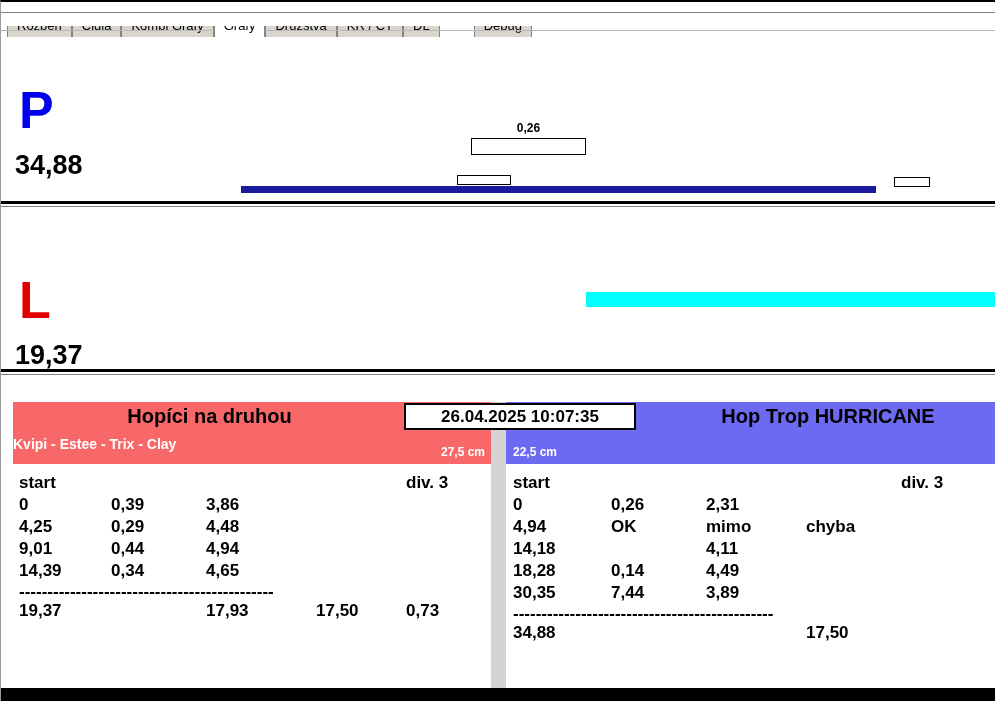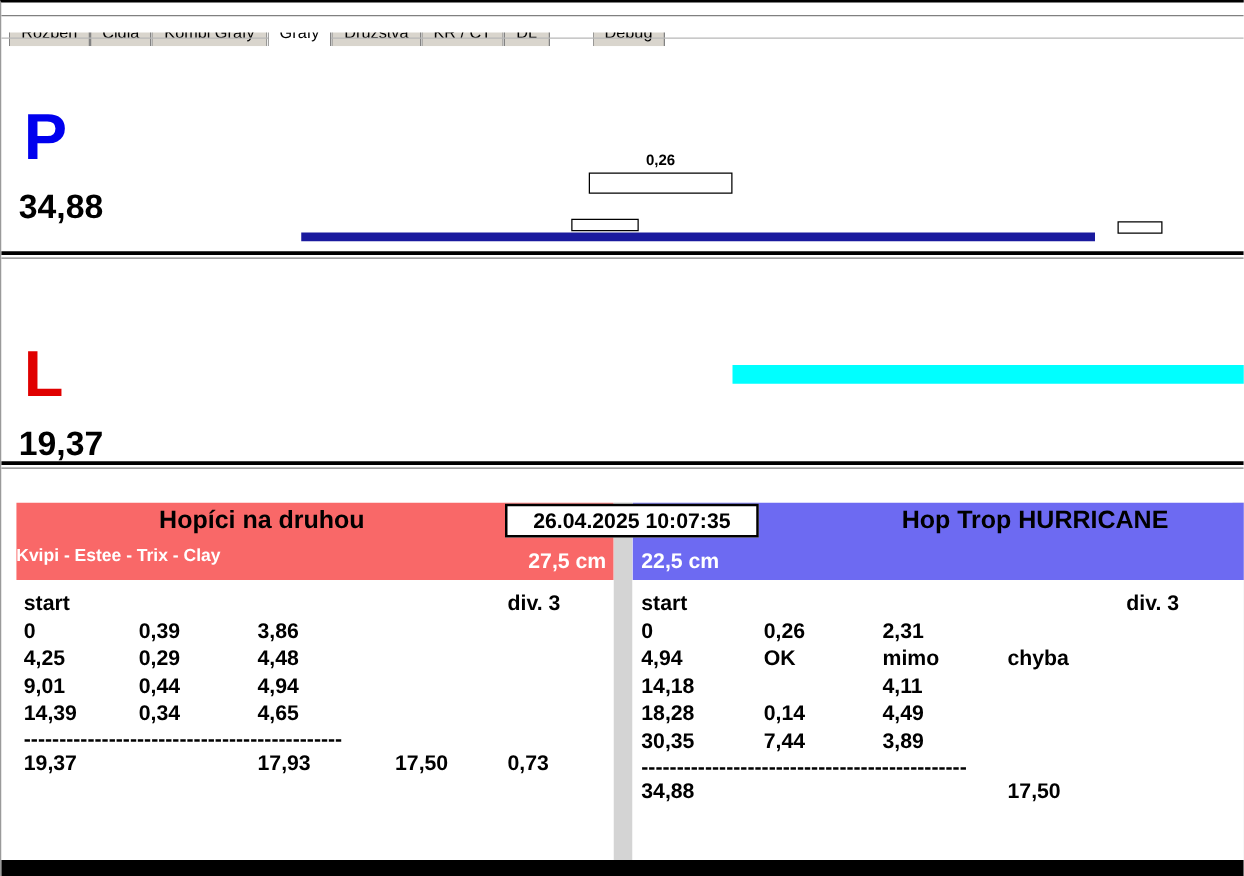--- a/index.html
+++ b/index.html
@@ -53,25 +53,25 @@
   .splitter { position:absolute; left:490px; top:400px; width:15px; height:286px; background:#d4d4d4; }
   .right-strip { position:absolute; left:985px; top:400px; width:10px; height:286px; background:#d4d4d4; }
 
   .team-header { height:62px; position:relative; }
   .team-title { font-size:20px; font-weight:bold; color:#000; text-align:center; padding-top:3px; white-space:nowrap; }
   .team-left .team-title { padding-right:85px; }
   .team-right .team-title { padding-left:100px; }
   .team-members { font-size:14px; font-weight:bold; color:#fff; text-align:left; margin-top:8px; white-space:nowrap; }
   .team-left .team-members { padding-right:85px; }
   .team-right .team-members { padding-left:100px; }
-  .jump-height { position:absolute; bottom:5px; font-size:17px; font-weight:bold; color:#fff; white-space:nowrap; }
+  .jump-height { position:absolute; bottom:5px; font-size:12px; font-weight:bold; color:#fff; white-space:nowrap; }
   .team-left .jump-height { right:6px; }
   .team-right .jump-height { left:7px; }
 
-  .timestamp-box { position:absolute; left:403px; top:401px; width:203px; height:27px; z-index:10;
+  .timestamp-box { position:absolute; left:403px; top:401px; width:232px; height:27px; z-index:10;
                    background:#fff; border:2px solid #000; display:flex; align-items:center; justify-content:center;
                    font-size:17px; font-weight:bold; color:#000; white-space:nowrap; }
 
   .ttable { padding-top:8px; font-size:17px; font-weight:bold; color:#000000; }
   .trow { display:grid; height:22px; align-items:center; white-space:nowrap; }
   .team-left .trow { grid-template-columns:92px 95px 110px 90px 1fr; padding-left:6px; }
   .team-right .trow { grid-template-columns:98px 95px 100px 95px 1fr; padding-left:7px; }
   .cell-div { grid-column:5; }
   .dashrow { height:18px; overflow:hidden; white-space:nowrap; font-size:17px; font-weight:bold; }
   .team-left .dashrow { padding-left:6px; }

